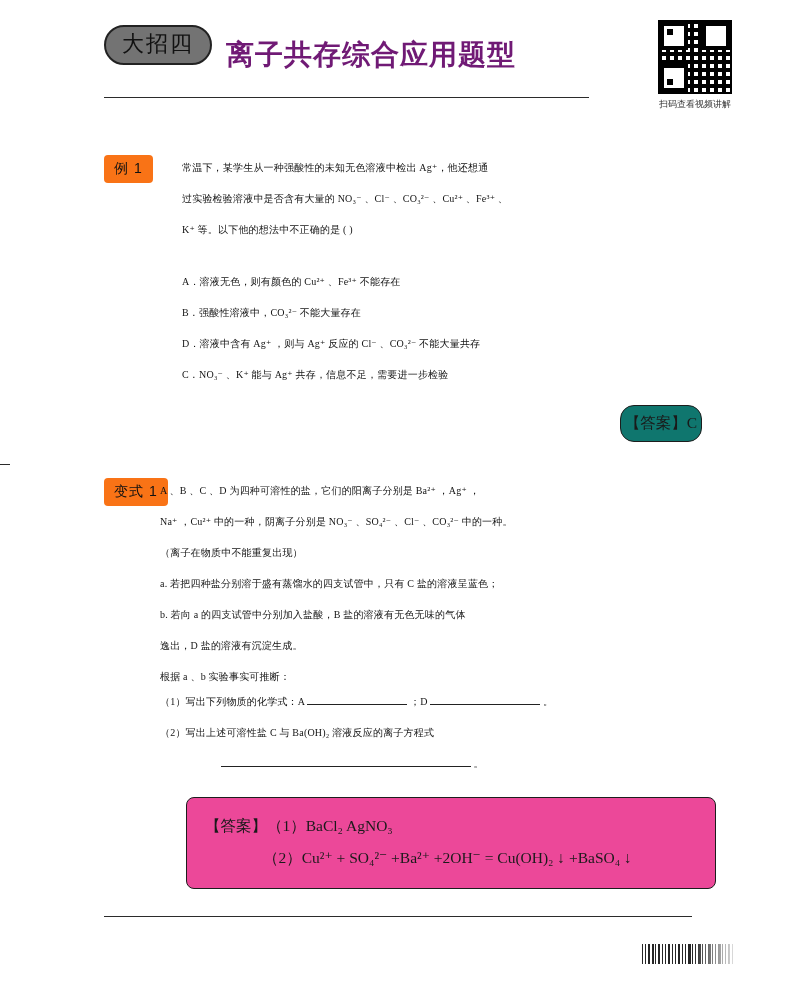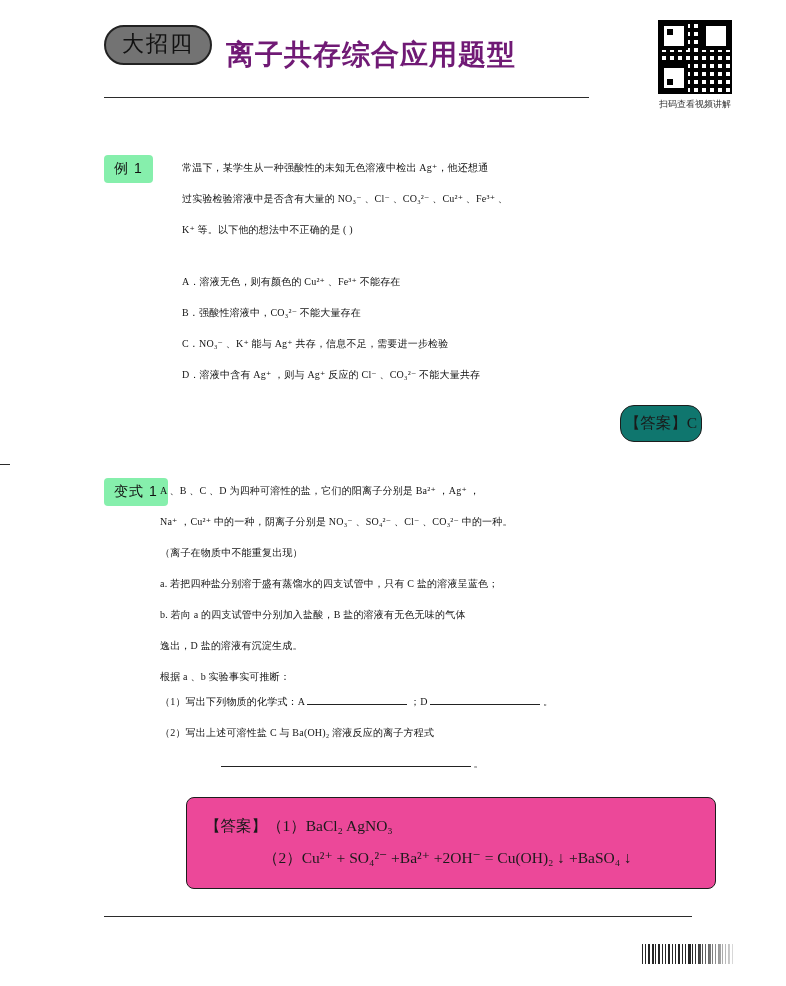--- a/index.html
+++ b/index.html
@@ -104,21 +104,21 @@
     font-size: 9px;
     color: #333;
     margin-top: 4px;
     font-family: "Liberation Sans", sans-serif;
     white-space: nowrap;
   }
 
   
   .tag {
     position: absolute;
-    background: #86efac;
+    background: #f97316;
     border-radius: 4px;
     font-size: 14px;
     font-family: "Liberation Sans", sans-serif;
     color: #111;
     padding: 5px 10px;
     letter-spacing: 1px;
     white-space: nowrap;
   }
 
   .body-text {
@@ -215,22 +215,22 @@
 
   <div class="body-text" style="left:182px; top:152px; width:515px;">
     <p>常温下，某学生从一种强酸性的未知无色溶液中检出 Ag⁺，他还想通</p>
     <p>过实验检验溶液中是否含有大量的 NO₃⁻ 、Cl⁻ 、CO₃²⁻ 、Cu²⁺ 、Fe³⁺ 、</p>
     <p>K⁺ 等。以下他的想法中不正确的是 (        )</p>
   </div>
 
   <div class="body-text" style="left:182px; top:266px; width:515px;">
     <p>A．溶液无色，则有颜色的 Cu²⁺ 、Fe³⁺ 不能存在</p>
     <p>B．强酸性溶液中，CO₃²⁻ 不能大量存在</p>
+    <p>D．溶液中含有 Ag⁺ ，则与 Ag⁺ 反应的 Cl⁻ 、CO₃²⁻ 不能大量共存</p>
     <p>C．NO₃⁻ 、K⁺ 能与 Ag⁺ 共存，信息不足，需要进一步检验</p>
-    <p>D．溶液中含有 Ag⁺ ，则与 Ag⁺ 反应的 Cl⁻ 、CO₃²⁻ 不能大量共存</p>
   </div>
 
   <div class="ans-box" style="right:84px; top:405px;">
     <span>【答案】</span><span>C</span>
   </div>
 
   <div class="tick-left"></div>
 
   <div class="tag" style="left:104px; top:478px;">变式 1</div>
 

